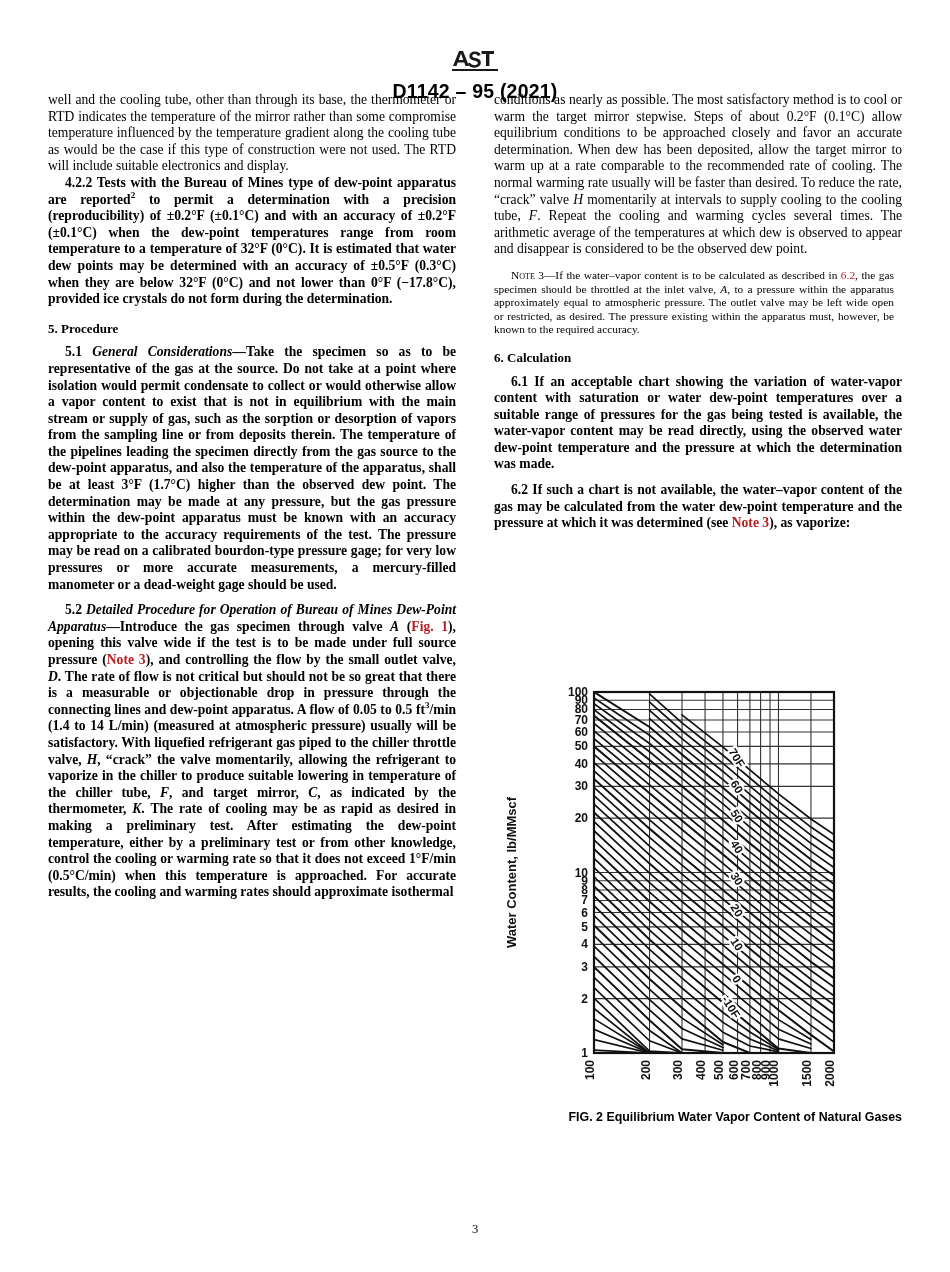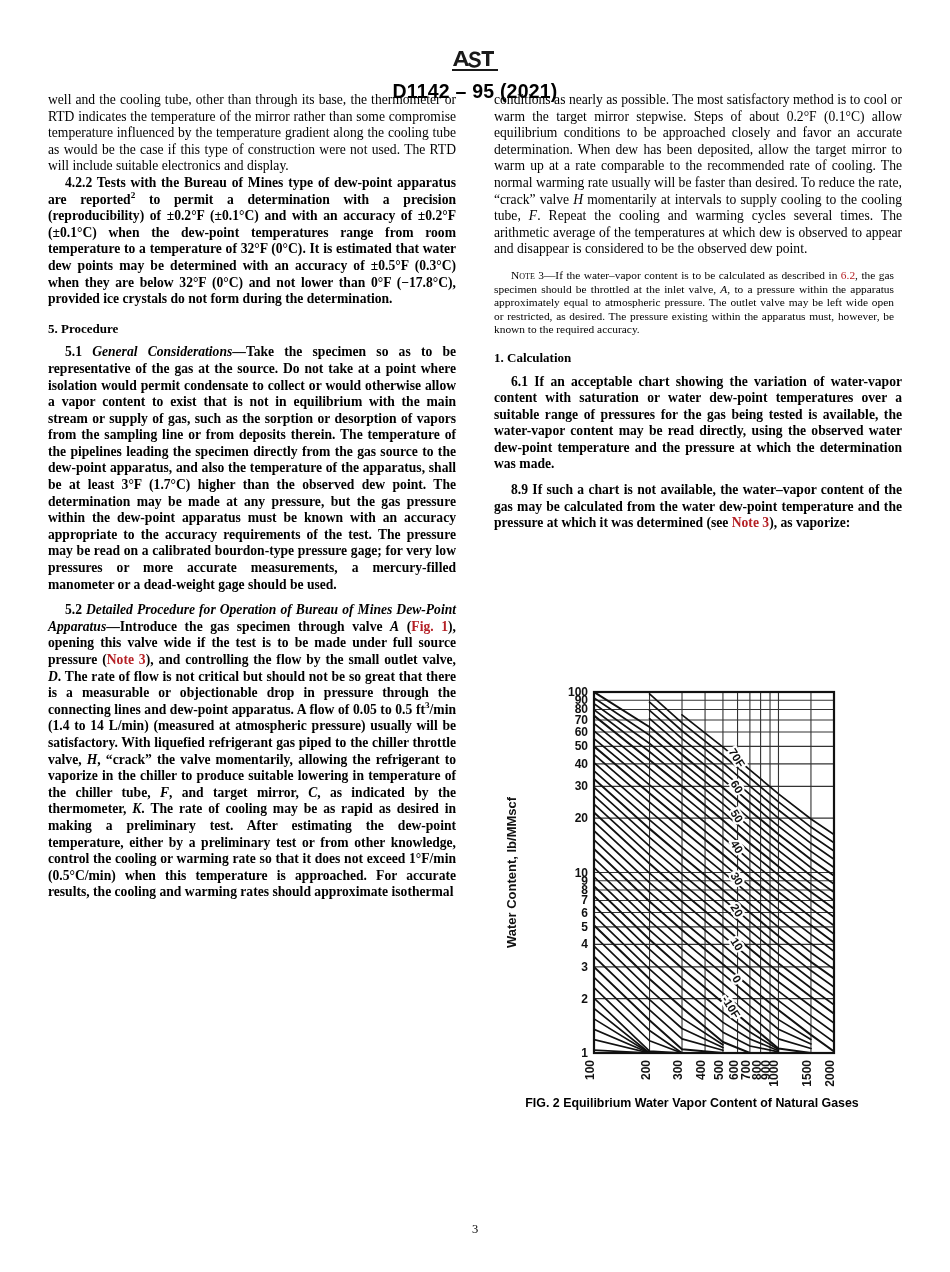--- a/index.html
+++ b/index.html
@@ -66,23 +66,23 @@
 
   
   .figure{
     position:absolute;
     left:482px;top:676px;width:420px;
   }
   .figwrap{position:relative;width:420px;height:420px;}
   .fig-caption{
     font-family:"Liberation Sans", sans-serif;
     font-weight:bold;font-size:12.4px;
-    text-align:center;
+    text-align:right;
     width:420px;
-    margin-top:0;
+    margin-top:14px;
   }
 
   
   .footer{
     position:absolute;left:0;right:0;top:1222px;
     text-align:center;font-size:12.5px;
   }
 </style>
 </head>
 <body>
@@ -119,25 +119,25 @@
       <p class="indent gapbefore"><span>5.2 </span><span class="it">Detailed Procedure for Operation of Bureau of Mines Dew-Point Apparatus</span><span>—Introduce the gas specimen through valve </span><span class="it">A</span><span> (</span><span class="red">Fig. 1</span><span>), opening this valve wide if the test is to be made under full source pressure (</span><span class="red">Note 3</span><span>), and controlling the flow by the small outlet valve, </span><span class="it">D</span><span>. The rate of flow is not critical but should not be so great that there is a measurable or objectionable drop in pressure through the connecting lines and dew-point apparatus. A flow of 0.05 to 0.5 ft</span><sup>3</sup><span>/min (1.4 to 14 L/min) (measured at atmospheric pressure) usually will be satisfactory. With liquefied refrigerant gas piped to the chiller throttle valve, </span><span class="it">H</span><span>, “crack” the valve momentarily, allowing the refrigerant to vaporize in the chiller to produce suitable lowering in temperature of the chiller tube, </span><span class="it">F</span><span>, and target mirror, </span><span class="it">C</span><span>, as indicated by the thermometer, </span><span class="it">K</span><span>. The rate of cooling may be as rapid as desired in making a preliminary test. After estimating the dew-point temperature, either by a preliminary test or from other knowledge, control the cooling or warming rate so that it does not exceed 1°F/min (0.5°C/min) when this temperature is approached. For accurate results, the cooling and warming rates should approximate isothermal</span></p>
 
     </div>
 
     <div class="col">
 
       <p><span>conditions as nearly as possible. The most satisfactory method is to cool or warm the target mirror stepwise. Steps of about 0.2°F (0.1°C) allow equilibrium conditions to be approached closely and favor an accurate determination. When dew has been deposited, allow the target mirror to warm up at a rate comparable to the recommended rate of cooling. The normal warming rate usually will be faster than desired. To reduce the rate, “crack” valve </span><span class="it">H</span><span> momentarily at intervals to supply cooling to the cooling tube, </span><span class="it">F</span><span>. Repeat the cooling and warming cycles several times. The arithmetic average of the temperatures at which dew is observed to appear and disappear is considered to be the observed dew point.</span></p>
 
       <p class="note"><span class="smallcaps">Note</span><span> 3</span><span>—If the water–vapor content is to be calculated as described in </span><span class="red">6.2</span><span>, the gas specimen should be throttled at the inlet valve, </span><span class="it">A</span><span>, to a pressure within the apparatus approximately equal to atmospheric pressure. The outlet valve may be left wide open or restricted, as desired. The pressure existing within the apparatus must, however, be known to the required accuracy.</span></p>
 
-      <p class="sec-head">1.  Calculation</p>
+      <p class="sec-head">6.  Calculation</p>
 
       <p class="indent">6.1 If an acceptable chart showing the variation of water-vapor content with saturation or water dew-point temperatures over a suitable range of pressures for the gas being tested is available, the water-vapor content may be read directly, using the observed water dew-point temperature and the pressure at which the determination was made.</p>
 
-      <p class="indent gapbefore"><span>8.9 If such a chart is not available, the water–vapor content of the gas may be calculated from the water dew-point temperature and the pressure at which it was determined (see </span><span class="red">Note 3</span><span>), as vaporize:</span></p>
+      <p class="indent gapbefore"><span>6.2 If such a chart is not available, the water–vapor content of the gas may be calculated from the water dew-point temperature and the pressure at which it was determined (see </span><span class="red">Note 3</span><span>), as vaporize:</span></p>
 
     </div>
   </div>
 
   <div class="figure">
     <div class="figwrap">
       <svg id="chart-svg" width="420" height="420" viewBox="0 0 420 420">
           <g clip-path="url(#plotclip)">
             <line x1="112" x2="352" y1="377" y2="377" stroke="#333" stroke-width="1.1"></line>
             <line x1="112" x2="352" y1="322.6640857826514" y2="322.6640857826514" stroke="#333" stroke-width="1.1"></line>

